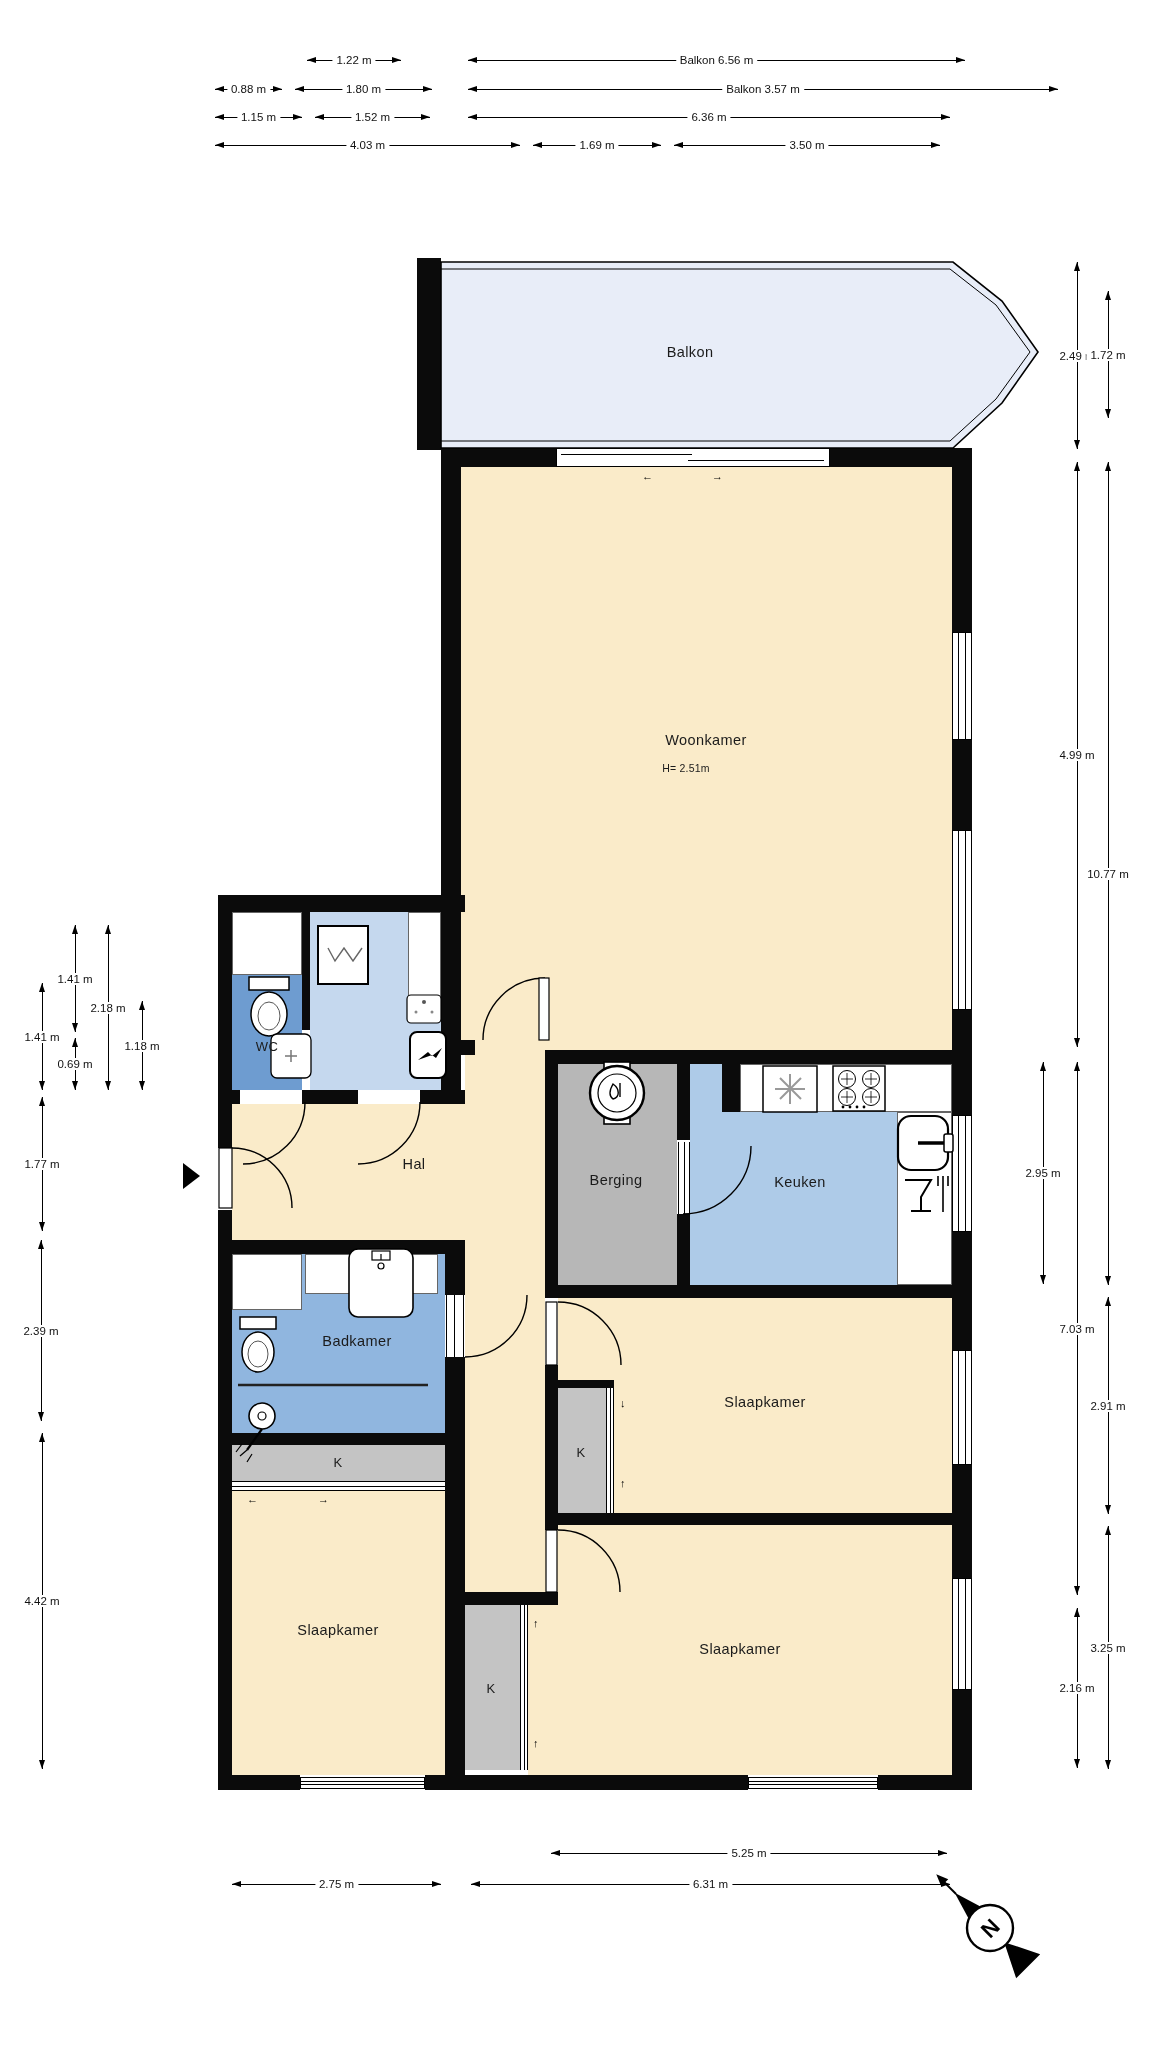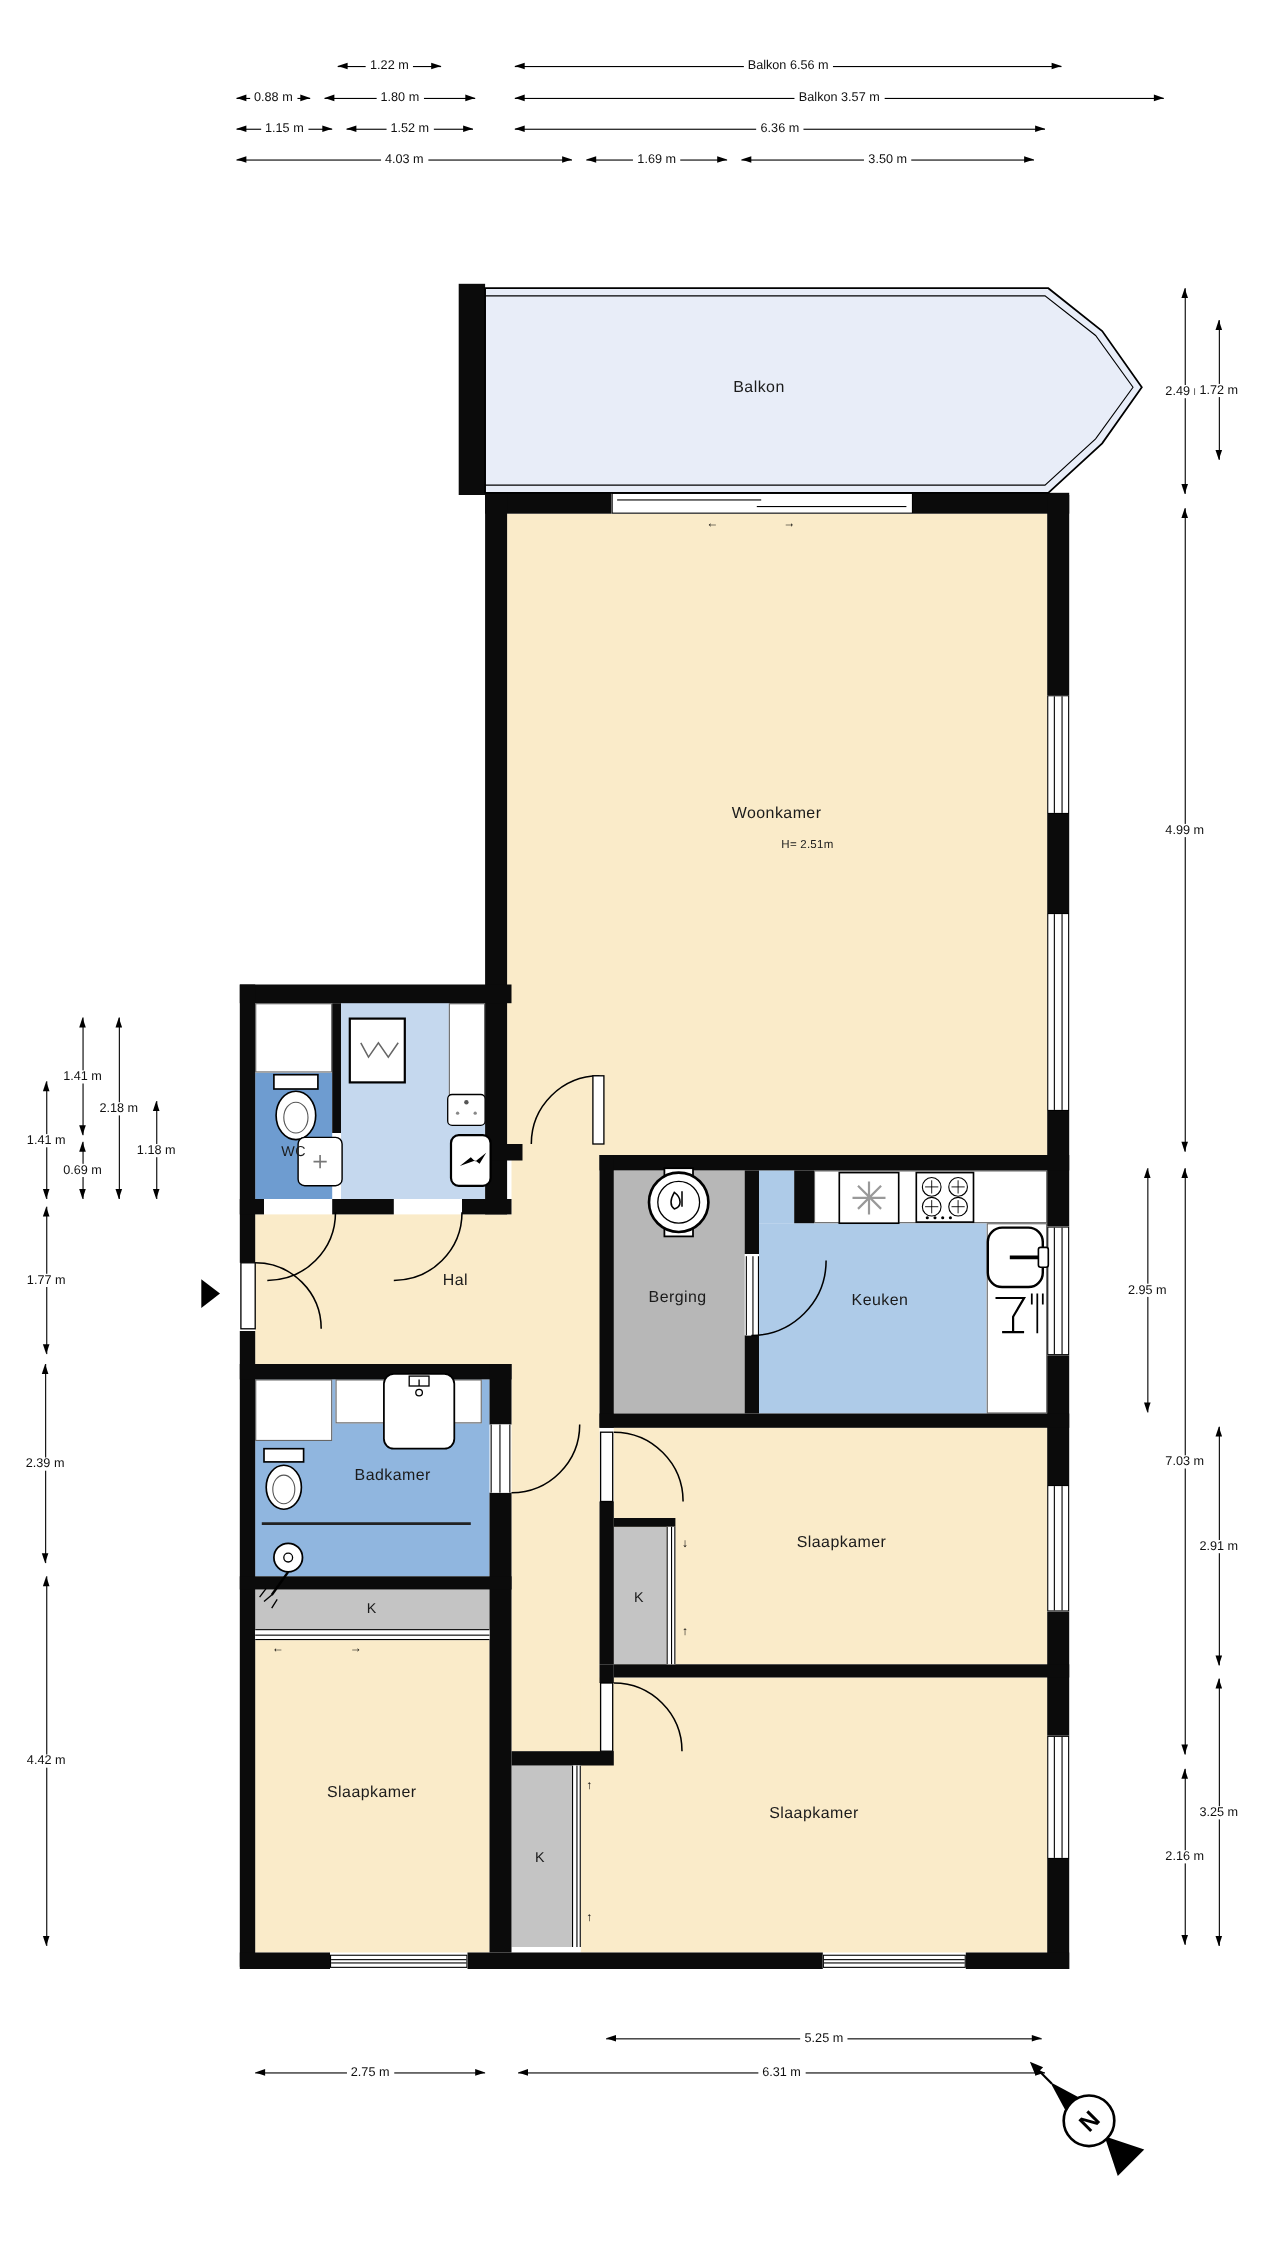--- a/index.html
+++ b/index.html
@@ -258,21 +258,21 @@
       <polygon points="0,-76 5,-64 -5,-64" fill="#000"></polygon>
       <polygon points="0,-50 9,-20 -9,-20" fill="#000"></polygon>
       <polygon points="-17,54 17,54 0,20" fill="#000"></polygon>
       <circle cx="0" cy="0" r="23" fill="#fff" stroke="#000" stroke-width="2.4"></circle>
       <text x="0" y="8" text-anchor="middle" font-size="22" font-weight="bold" font-family="Liberation Sans, sans-serif" fill="#000">N</text>
     </g>
   </svg>
 
   <span class="lbl" style="left:690px;top:352px;">Balkon</span>
   <span class="lbl" style="left:706px;top:740px;">Woonkamer</span>
-  <span class="lbl tiny" style="left:734px;top:768px;">H= 2.51m</span>
+  <span class="lbl tiny" style="left:686px;top:768px;">H= 2.51m</span>
   <span class="lbl small" style="left:267px;top:1046px;">WC</span>
   <span class="lbl" style="left:376px;top:1164px;margin-left:38px;">Hal</span>
   <span class="lbl" style="left:616px;top:1180px;">Berging</span>
   <span class="lbl" style="left:800px;top:1182px;">Keuken</span>
   <span class="lbl" style="left:357px;top:1341px;">Badkamer</span>
   <span class="lbl small" style="left:338px;top:1462px;">K</span>
   <span class="lbl small" style="left:581px;top:1452px;">K</span>
   <span class="lbl small" style="left:491px;top:1688px;">K</span>
   <span class="lbl" style="left:765px;top:1402px;">Slaapkamer</span>
   <span class="lbl" style="left:338px;top:1630px;">Slaapkamer</span>
@@ -404,20 +404,26 @@
         <i class="ah ah-u"></i>
         <i class="ah ah-d"></i>
         <span class="dlab">1.72 m</span>
       </div>
       <div class="dim" style="left: 1070px; top: 462px; width: 14px; height: 585px;">
         <i class="ln-v"></i>
         <i class="ah ah-u"></i>
         <i class="ah ah-d"></i>
         <span class="dlab">4.99 m</span>
       </div>
+      <div class="dim" style="left: 1101px; top: 462px; width: 14px; height: 823px;">
+        <i class="ln-v"></i>
+        <i class="ah ah-u"></i>
+        <i class="ah ah-d"></i>
+        <span class="dlab">10.77 m</span>
+      </div>
       <div class="dim" style="left: 1036px; top: 1062px; width: 14px; height: 222px;">
         <i class="ln-v"></i>
         <i class="ah ah-u"></i>
         <i class="ah ah-d"></i>
         <span class="dlab">2.95 m</span>
       </div>
       <div class="dim" style="left: 1070px; top: 1062px; width: 14px; height: 533px;">
         <i class="ln-v"></i>
         <i class="ah ah-u"></i>
         <i class="ah ah-d"></i>

